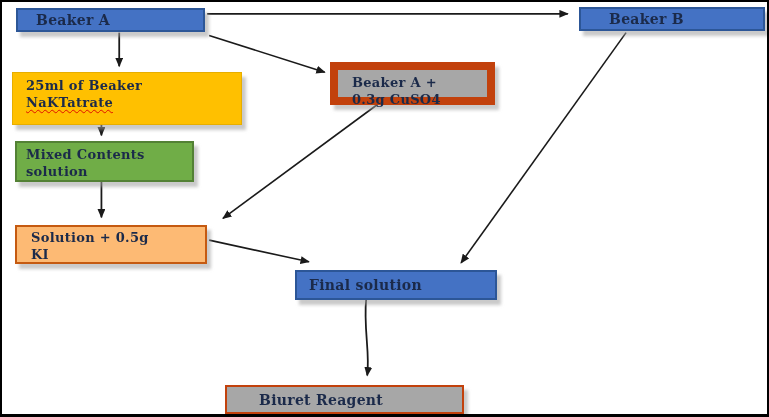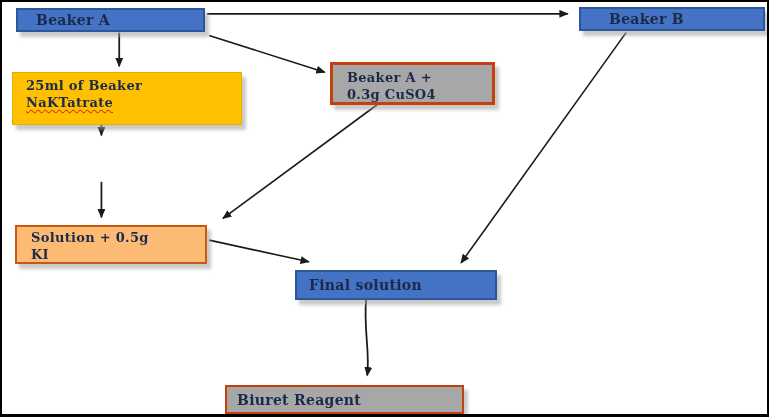--- a/index.html
+++ b/index.html
@@ -23,21 +23,21 @@
     line-height:17px;
     letter-spacing:0.3px;
     padding:3px 4px 2px 13px;
     box-shadow:4px 5px 3px rgba(158,158,158,0.55);
   }
   .node .ln{white-space:nowrap;}
   .blue{background:#4472C4;border:2px solid #2C5697;}
   .yellow{background:#FFC000;border:1px solid #E7AE00;}
   .green{background:#70AD47;border:2px solid #538135;}
   .orange{background:#fdba74;border:2px solid #C55A11;}
-  .gray{background:#A7A7A7;border:3px solid #c2410c;}
+  .gray{background:#A7A7A7;border:8px solid #c2410c;}
   .squiggle{
     text-decoration-line:underline;
     text-decoration-style:wavy;
     text-decoration-color:#e01000;
     text-decoration-thickness:1px;
     text-underline-offset:2px;
   }
   .vcenter{display:flex;align-items:center;}
 </style>
 </head>
@@ -68,32 +68,36 @@
 
   <div class="node blue vcenter" style="left:577px;top:5px;width:186px;height:24px;padding-left:28px;font-size:14px;">
     <span class="ln">Beaker B</span>
   </div>
 
   <div class="node yellow" style="left:10px;top:70px;width:230px;height:53px;padding-top:4px;">
     <div class="ln">25ml of Beaker</div>
     <div class="ln squiggle">NaKTatrate</div>
   </div>
 
+  <div class="node green" style="left:13px;top:139px;width:179px;height:41px;padding-left:9px;padding-top:3px;">
+    <div class="ln">Mixed Contents</div>
+    <div class="ln">solution</div>
+  </div>
 
   <div class="node gray" style="left:328px;top:60px;width:165px;height:43px;padding-left:14px;padding-top:4px;">
     <div class="ln">Beaker A +</div>
     <div class="ln">0.3g CuSO4</div>
   </div>
 
   <div class="node orange" style="left:13px;top:223px;width:192px;height:39px;padding-left:14px;padding-top:2px;">
     <div class="ln">Solution + 0.5g</div>
     <div class="ln">KI</div>
   </div>
 
   <div class="node blue vcenter" style="left:293px;top:268px;width:202px;height:30px;padding-left:12px;font-size:14px;">
     <span class="ln">Final solution</span>
   </div>
 
-  <div class="node gray vcenter" style="left:223px;top:383px;width:239px;height:29px;padding-left:10px;font-size:14px;border-width:2px;">
+  <div class="node gray vcenter" style="left:223px;top:383px;width:239px;height:29px;padding-left:32px;font-size:14px;border-width:2px;">
     <span class="ln">Biuret Reagent</span>
   </div>
 
 </div>
 
 </body></html>

